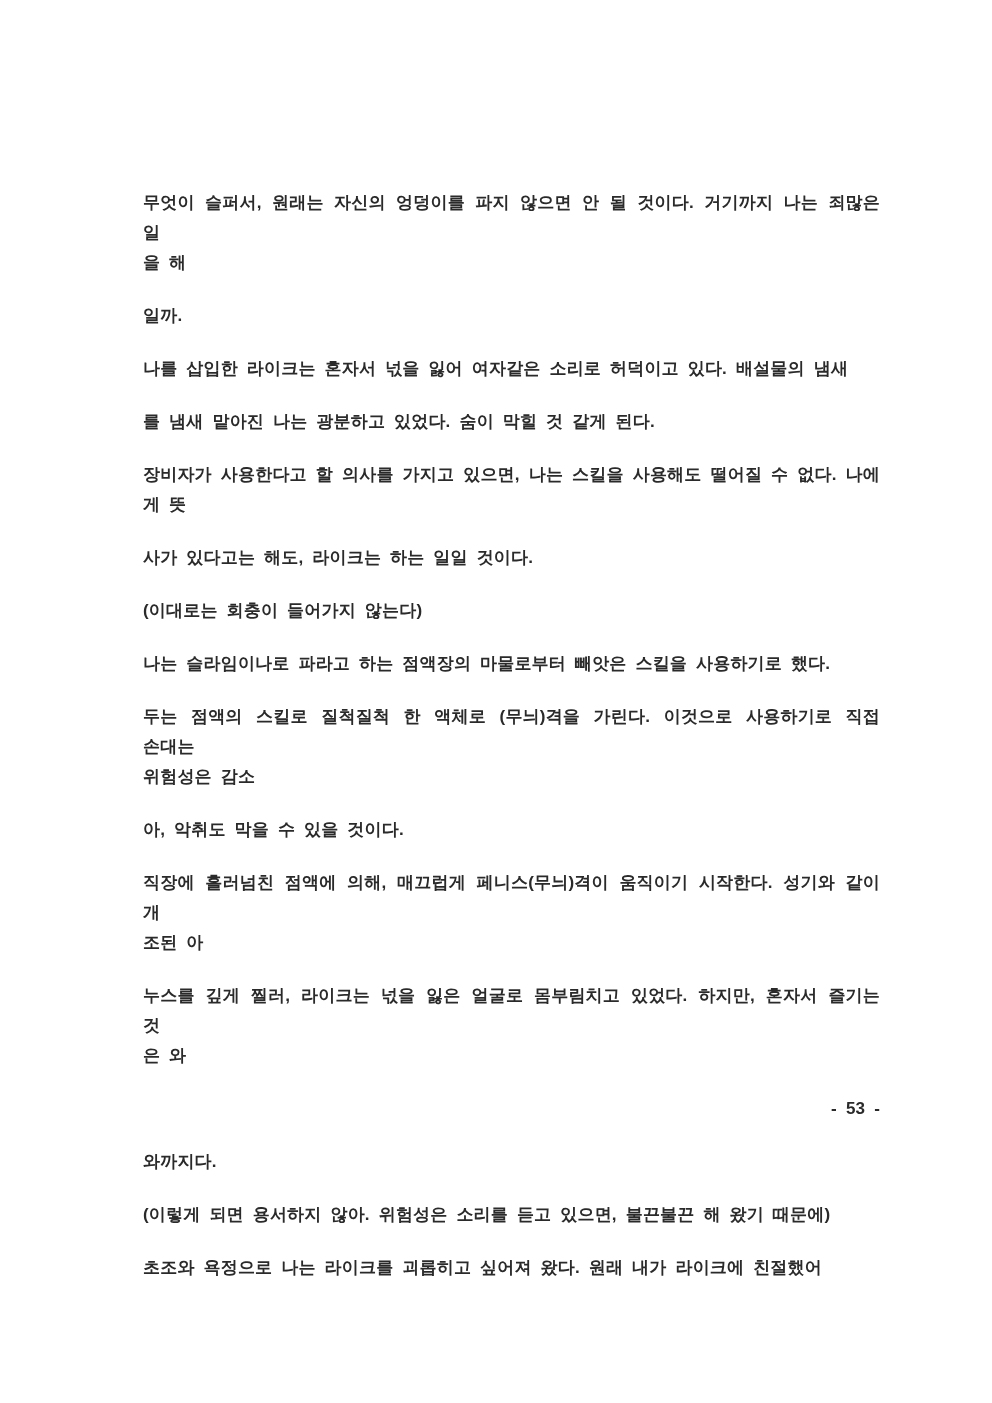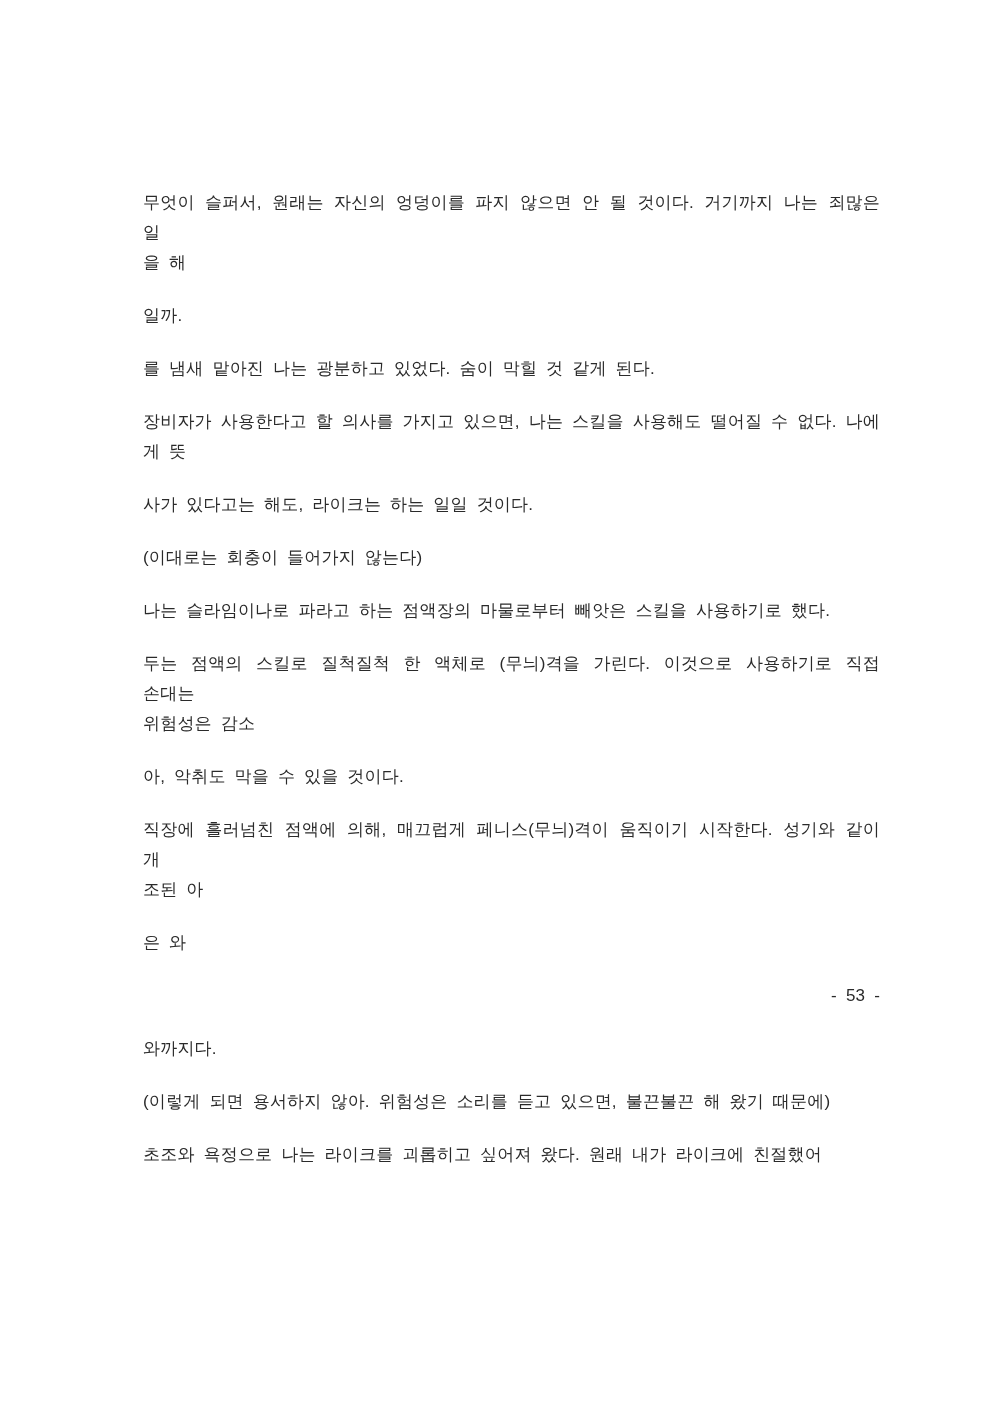--- a/index.html
+++ b/index.html
@@ -14,20 +14,21 @@
     background: #ffffff;
     box-sizing: border-box;
     padding: 188px 112px 0 143px;
     overflow: hidden;
     font-family: "Liberation Sans", "DejaVu Sans", sans-serif;
     font-size: 17px;
     line-height: 30px;
     color: #2a2a2a;
     word-spacing: 4px;
     letter-spacing: 0.2px;
+    font-weight: bold;
   }
   .para {
     margin: 0 0 23px 0;
   }
   .line {
     text-align: left;
     word-break: keep-all;
   }
   .line.full {
     text-align: justify;
@@ -43,20 +44,23 @@
 <div class="page">
   <div id="content">
       <div class="para">
         <div class="line full">무엇이 슬퍼서, 원래는 자신의 엉덩이를 파지 않으면 안 될 것이다. 거기까지 나는 죄많은 일</div>
         <div class="line last">을 해</div>
       </div>
       <div class="para">
         <div class="line last">일까.</div>
       </div>
       <div class="para">
+        <div class="line last">나를 삽입한 라이크는 혼자서 넋을 잃어 여자같은 소리로 허덕이고 있다. 배설물의 냄새</div>
+      </div>
+      <div class="para">
         <div class="line last">를 냄새 맡아진 나는 광분하고 있었다. 숨이 막힐 것 같게 된다.</div>
       </div>
       <div class="para">
         <div class="line full">장비자가 사용한다고 할 의사를 가지고 있으면, 나는 스킬을 사용해도 떨어질 수 없다. 나에</div>
         <div class="line last">게 뜻</div>
       </div>
       <div class="para">
         <div class="line last">사가 있다고는 해도, 라이크는 하는 일일 것이다.</div>
       </div>
       <div class="para">
@@ -70,20 +74,21 @@
         <div class="line last">위험성은 감소</div>
       </div>
       <div class="para">
         <div class="line last">아, 악취도 막을 수 있을 것이다.</div>
       </div>
       <div class="para">
         <div class="line full">직장에 흘러넘친 점액에 의해, 매끄럽게 페니스(무늬)격이 움직이기 시작한다. 성기와 같이 개</div>
         <div class="line last">조된 아</div>
       </div>
       <div class="para">
+        <div class="line full">누스를 깊게 찔러, 라이크는 넋을 잃은 얼굴로 몸부림치고 있었다. 하지만, 혼자서 즐기는 것</div>
         <div class="line last">은 와</div>
       </div>
       <div class="para page-number">
         <div class="line last">- 53 -</div>
       </div>
       <div class="para">
         <div class="line last">와까지다.</div>
       </div>
       <div class="para">
         <div class="line last">(이렇게 되면 용서하지 않아. 위험성은 소리를 듣고 있으면, 불끈불끈 해 왔기 때문에)</div>

